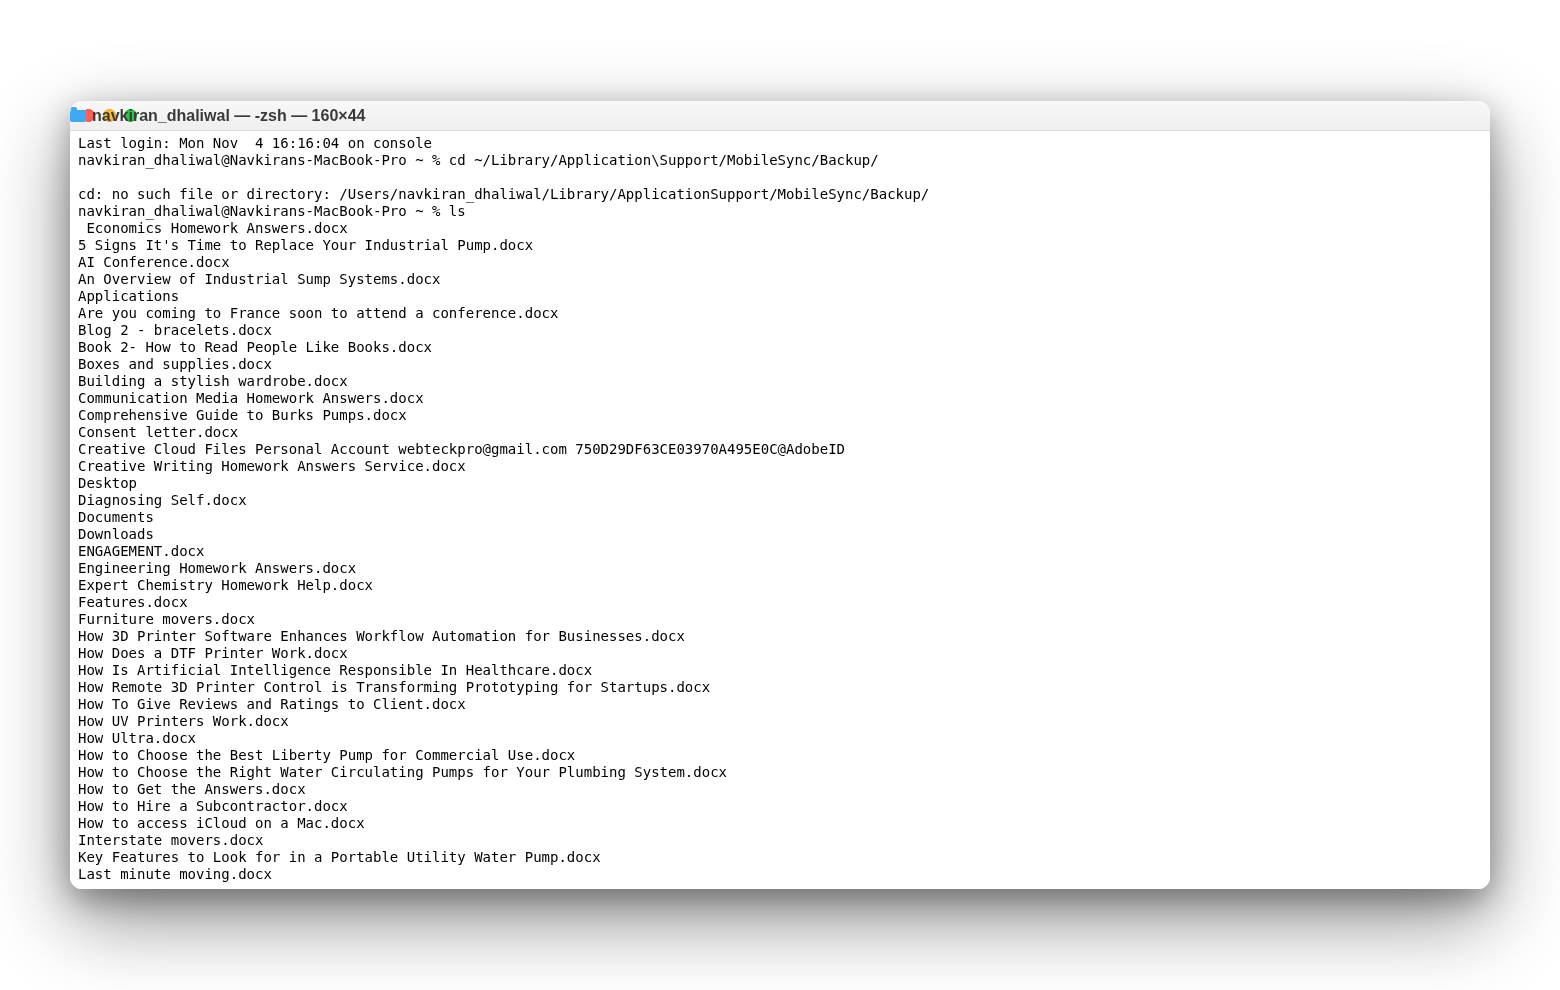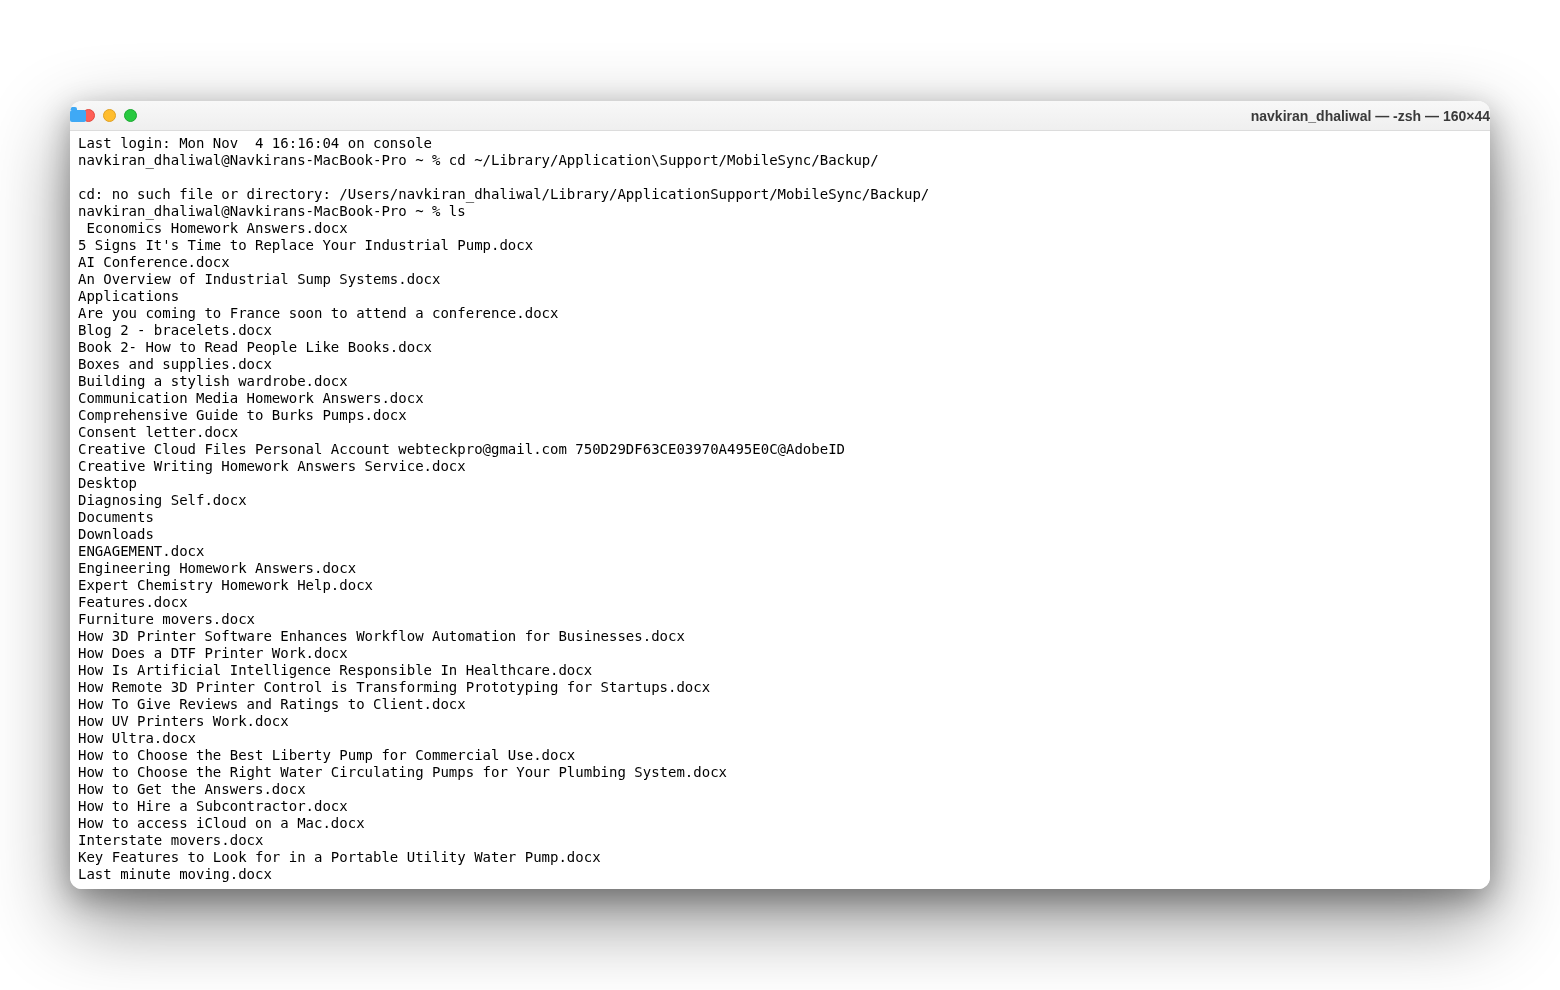--- a/index.html
+++ b/index.html
@@ -43,24 +43,24 @@
       border-radius: 50%;
     }
     .tl.close { background: #ff5f57; border: 0.5px solid #e1493f; }
     .tl.min { background: #ffbd2e; border: 0.5px solid #dfa023; }
     .tl.max { background: #28c940; border: 0.5px solid #1ba931; }
     .title-center {
       position: absolute;
       left: 0; right: 0;
       display: flex;
       align-items: center;
-      justify-content: space-between;
+      justify-content: flex-start;
       gap: 6px;
       pointer-events: none;
-      font-size: 14px;
+      font-size: 16px;
       font-weight: 600;
       color: #3a3a3a;
     }
     .folder-icon {
       width: 16px;
       height: 12px;
       background: #3fa9f5;
       border-radius: 2px;
       position: relative;
     }

